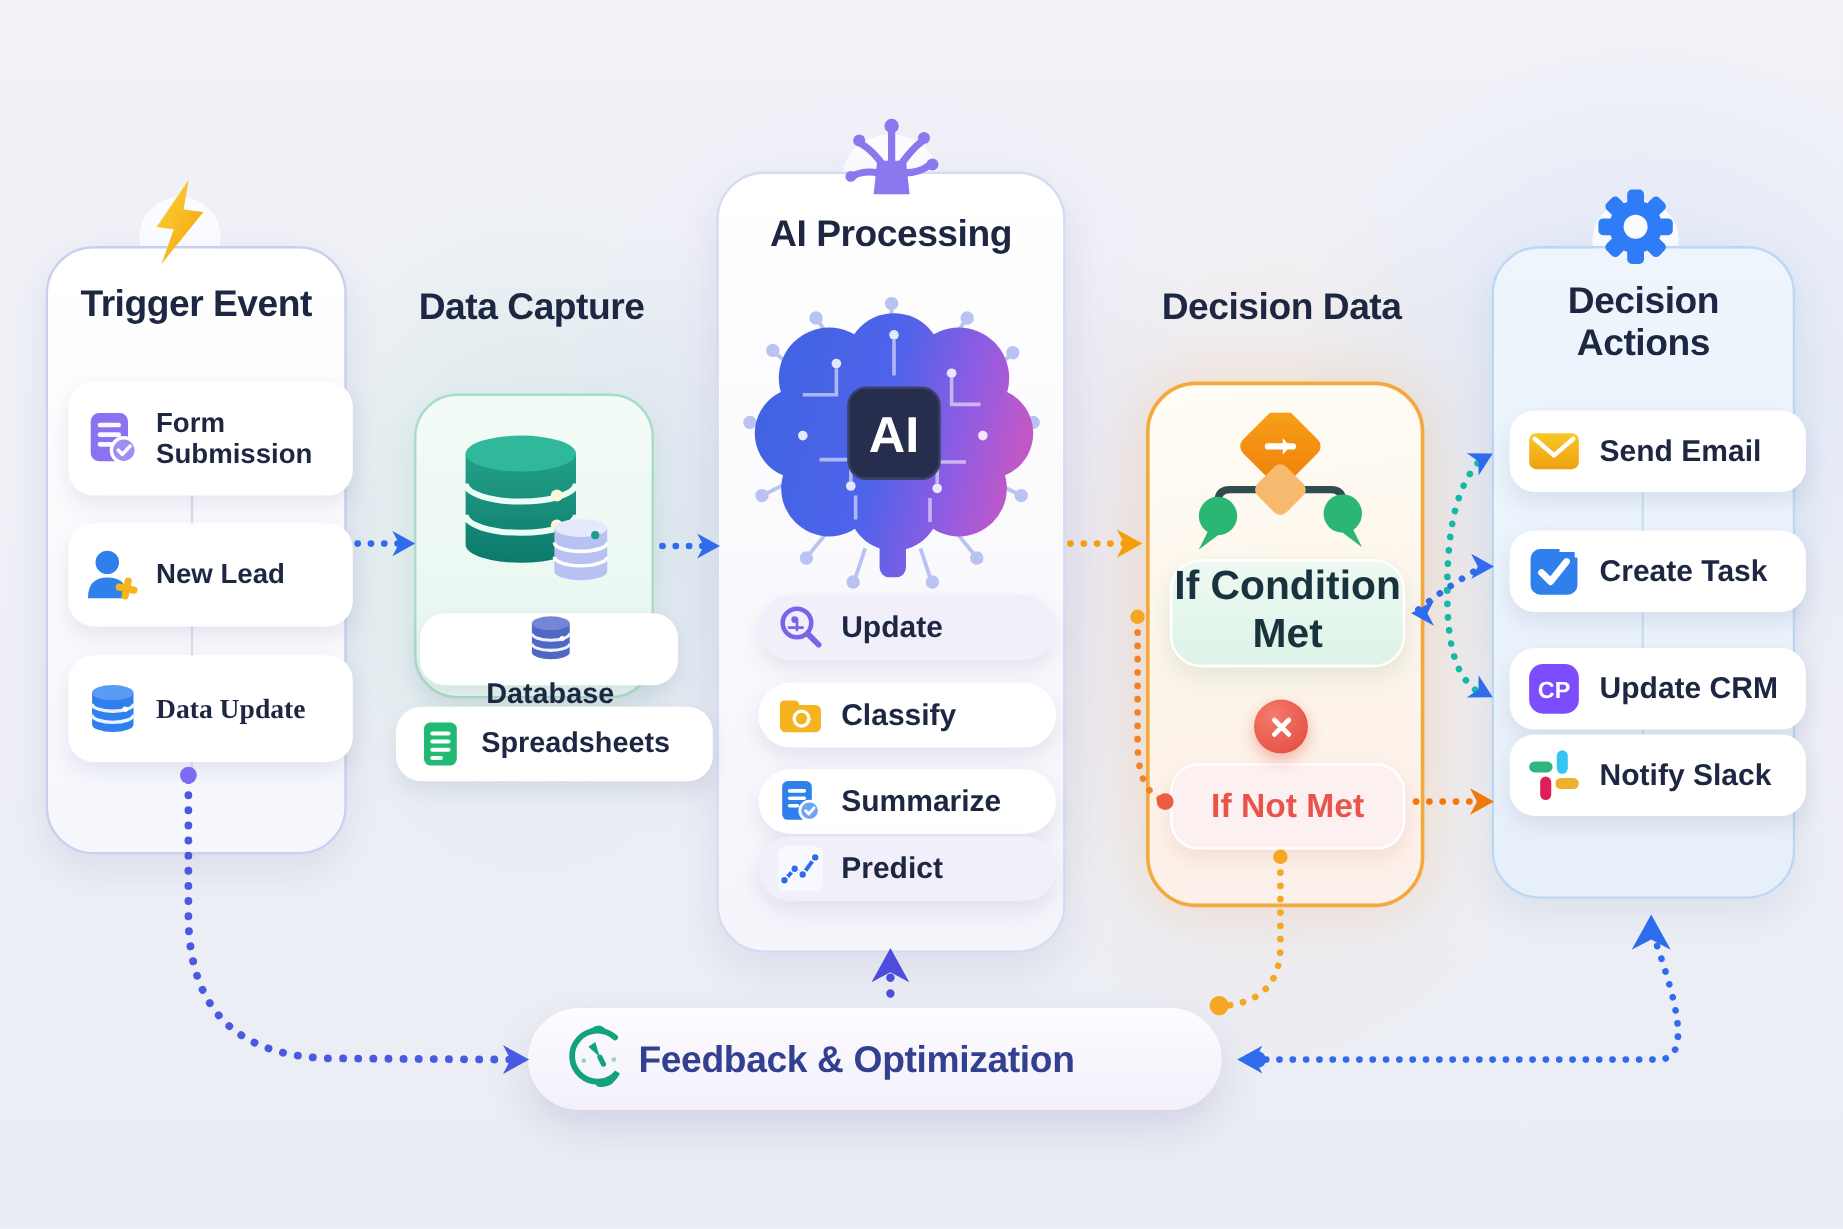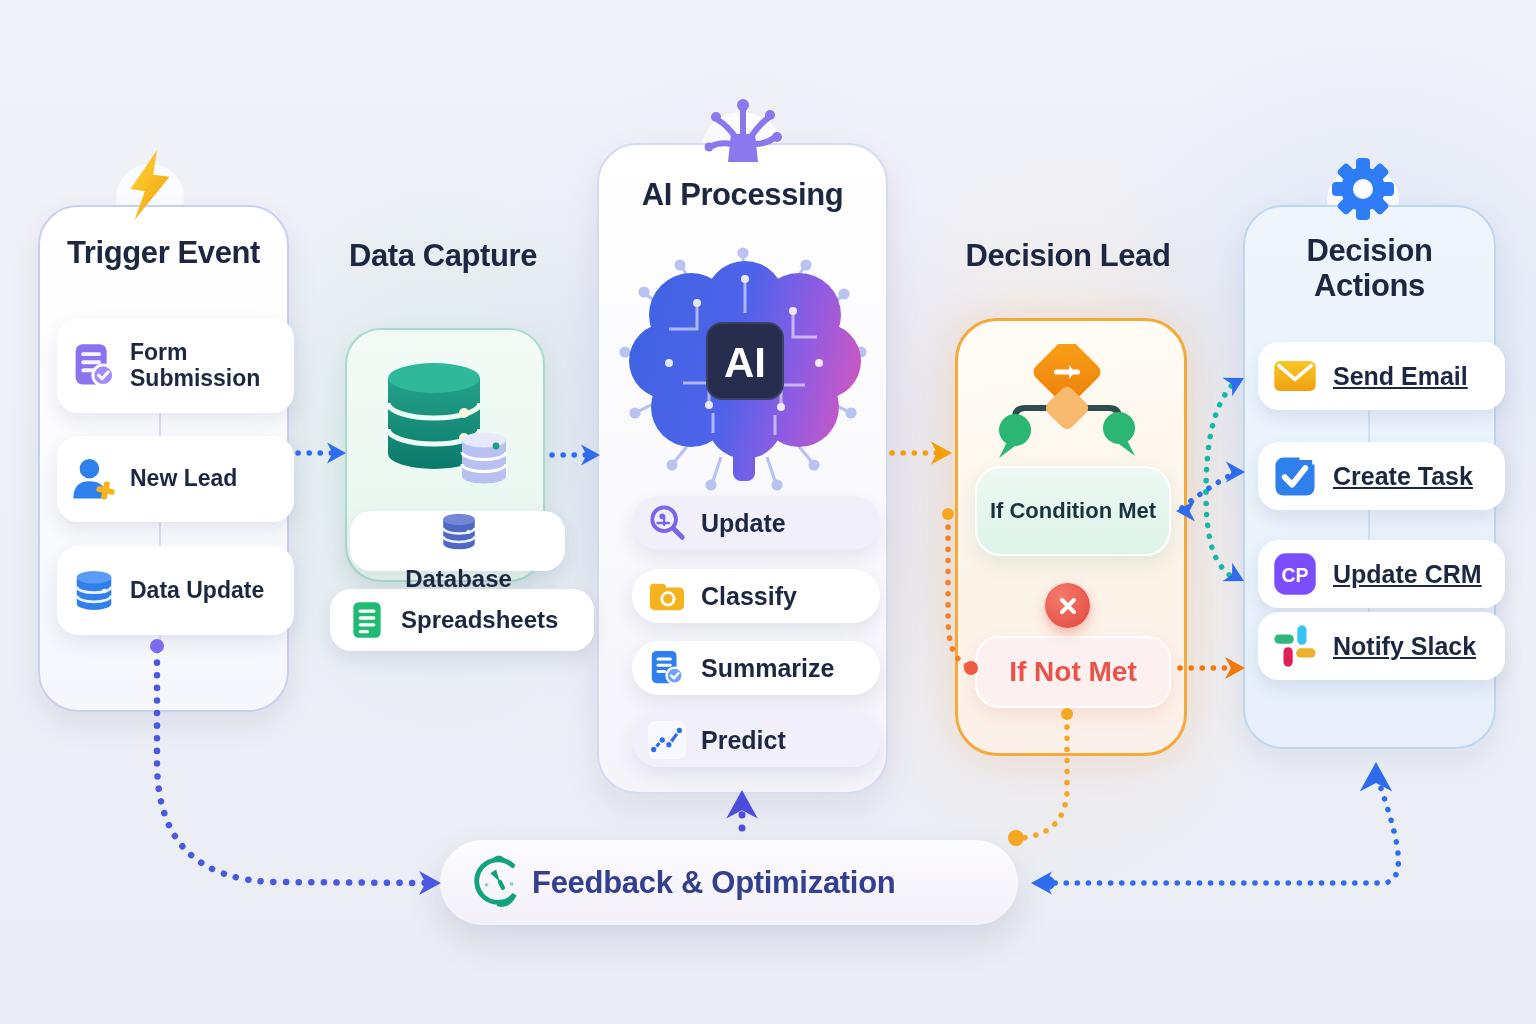--- a/index.html
+++ b/index.html
@@ -25,61 +25,61 @@
   .t-line{position:absolute;left:119px;top:150px;width:2px;height:290px;background:#dcdff3;z-index:1;}
 
   .pill{position:absolute;background:#fff;border-radius:21px;display:flex;align-items:center;
     box-shadow:0 8px 18px rgba(50,60,110,0.10);z-index:3;color:#1d2742;font-weight:bold;}
   .pill .icon{flex:0 0 auto;display:flex;align-items:center;justify-content:center;text-align:right;}
   .pill .lbl{line-height:1.12;}
 
   .t-pill{left:17px;width:213px;padding:0 10px 0 14px;gap:13px;font-size:23px;}
   #tp-0{top:111px;height:95px;}
   #tp-1{top:229px;height:86px;}
-  #tp-2{top:339px;height:89px;}
+  #tp-2{top:339px;height:89px;font-family:Liberation Serif, serif;}
 
   #dc-title{left:339px;top:238px;width:208px;font-size:31px;}
   #panel-data{left:345px;top:328px;width:196px;height:250px;border-radius:36px;
     background:linear-gradient(#f3fbf6,#e7f6ef);border:2px solid #a9dcc8;
     box-shadow:0 10px 24px rgba(30,120,90,0.08);}
   #dc-pill-0{left:350px;top:511px;width:189px;height:60px;padding:0 12px 0 14px;gap:13px;font-size:24px;flex-direction:column;}
   #dc-pill-1{left:330px;top:589px;width:236px;height:62px;padding:0 12px 0 16px;gap:13px;font-size:24px;}
 
   #panel-ai{left:597px;top:143px;width:287px;height:647px;
     background:linear-gradient(#ffffff,#f5f4fb);border:2px solid #d4dcf2;
     box-shadow:0 14px 34px rgba(70,70,140,0.10);}
   #panel-ai .panel-title{margin-top:32px;font-size:31px;}
   .ai-pill{left:33px;width:222px;height:54px;padding:0 10px 0 16px;gap:15px;font-size:25px;border-radius:27px;}
   #ai-0{top:351px;background:#f1effa;}
   #ai-1{top:424px;}
   #ai-2{top:496px;}
-  #ai-3{top:568px;background:#f1effa;}
+  #ai-3{top:552px;background:#f1effa;}
 
   #dl-title{left:950px;top:238px;width:236px;font-size:31px;}
   #panel-decision{left:955px;top:318px;width:226px;height:432px;border-radius:42px;
     background:linear-gradient(170deg,#fffdf6,#fdf4e9 55%,#fcf0ea);
     border:3px solid #f3a93c;box-shadow:0 0 40px rgba(245,150,50,0.18);}
   #cond-box{left:975px;top:466px;width:192px;height:86px;z-index:3;border-radius:26px;
     background:linear-gradient(#edf9f2,#ddf3e8);border:2px solid #ffffff;
-    box-shadow:0 8px 20px rgba(40,120,90,0.12);display:flex;align-items:center;justify-content:center;
-    text-align:center;font-weight:bold;font-size:22px;color:#18333e;line-height:1.18;}
+    box-shadow:0 8px 20px rgba(40,120,90,0.12);display:flex;justify-content:center;
+    text-align:center;font-weight:bold;font-size:34px;color:#18333e;line-height:1.18;}
   #x-circle{left:1045px;top:583px;width:45px;height:45px;border-radius:50%;z-index:4;
     background:radial-gradient(circle at 35% 30%, #f47b6d, #e2473a);
     box-shadow:0 5px 12px rgba(220,60,40,0.35);display:flex;align-items:center;justify-content:center;}
   #notmet-box{left:975px;top:636px;width:192px;height:68px;z-index:3;border-radius:24px;
     background:rgba(252,239,239,0.96);border:2px solid #ffffff;
     box-shadow:0 8px 18px rgba(200,80,60,0.12);display:flex;align-items:center;justify-content:center;
     font-weight:bold;font-size:28px;color:#e8544a;}
 
   #panel-actions{left:1243px;top:205px;width:249px;height:540px;
     background:linear-gradient(#eef5fd,#e7f0fa);border:2px solid #bdd7f2;
     box-shadow:0 12px 30px rgba(60,100,160,0.10);}
   #panel-actions .panel-title{margin-top:26px;font-size:31px;}
   .a-line{position:absolute;left:123px;top:150px;width:2px;height:300px;background:#cfe0f2;z-index:1;}
-  .a-pill{left:13px;width:223px;height:68px;padding:0 10px 0 14px;gap:15px;font-size:25px;text-decoration:underline;}
+  .a-pill{left:13px;width:223px;height:68px;padding:0 10px 0 14px;gap:15px;font-size:25px;}
   #ap-0{top:135px;}
   #ap-1{top:235px;}
   #ap-2{top:333px;}
   #ap-3{top:405px;}
 
   #feedback-bar{left:440px;top:840px;width:578px;height:85px;border-radius:44px;z-index:3;
     background:linear-gradient(#fdfcff,#f3f0fa);
     box-shadow:0 16px 34px rgba(80,80,140,0.16);display:flex;align-items:center;gap:4px;padding-left:30px;box-sizing:border-box;}
   #feedback-label{font-weight:bold;font-size:31px;color:#333f8f;letter-spacing:-0.3px;}
 
@@ -346,21 +346,21 @@
         <circle cx="6" cy="30" r="3.6" fill="#2f6bed" stroke="#fff" stroke-width="1.6"></circle>
         <circle cx="15" cy="20" r="3.6" fill="#2f6bed" stroke="#fff" stroke-width="1.6"></circle>
         <circle cx="22" cy="25" r="3.6" fill="#2f6bed" stroke="#fff" stroke-width="1.6"></circle>
         <circle cx="33" cy="10" r="3.6" fill="#2f6bed" stroke="#fff" stroke-width="1.6"></circle>
       </svg>
     </span>
     <span class="lbl">Predict</span>
   </div>
 </div>
 
-<div class="floating-title" id="dl-title">Decision Lead</div>
+<div class="floating-title" id="dl-title">Decision Data</div>
 <div class="panel" id="panel-decision"></div>
 
 <svg class="abs" style="left:985px;top:344px;z-index:3;" width="164" height="118" viewBox="0 0 164 118">
   <defs>
       <linearGradient id="orangeDia" x1="0" y1="0" x2="1" y2="1">
     <stop offset="0" stop-color="#f9a31a"></stop>
         <stop offset="1" stop-color="#ee7d09"></stop>
   </linearGradient>
     </defs>
 

